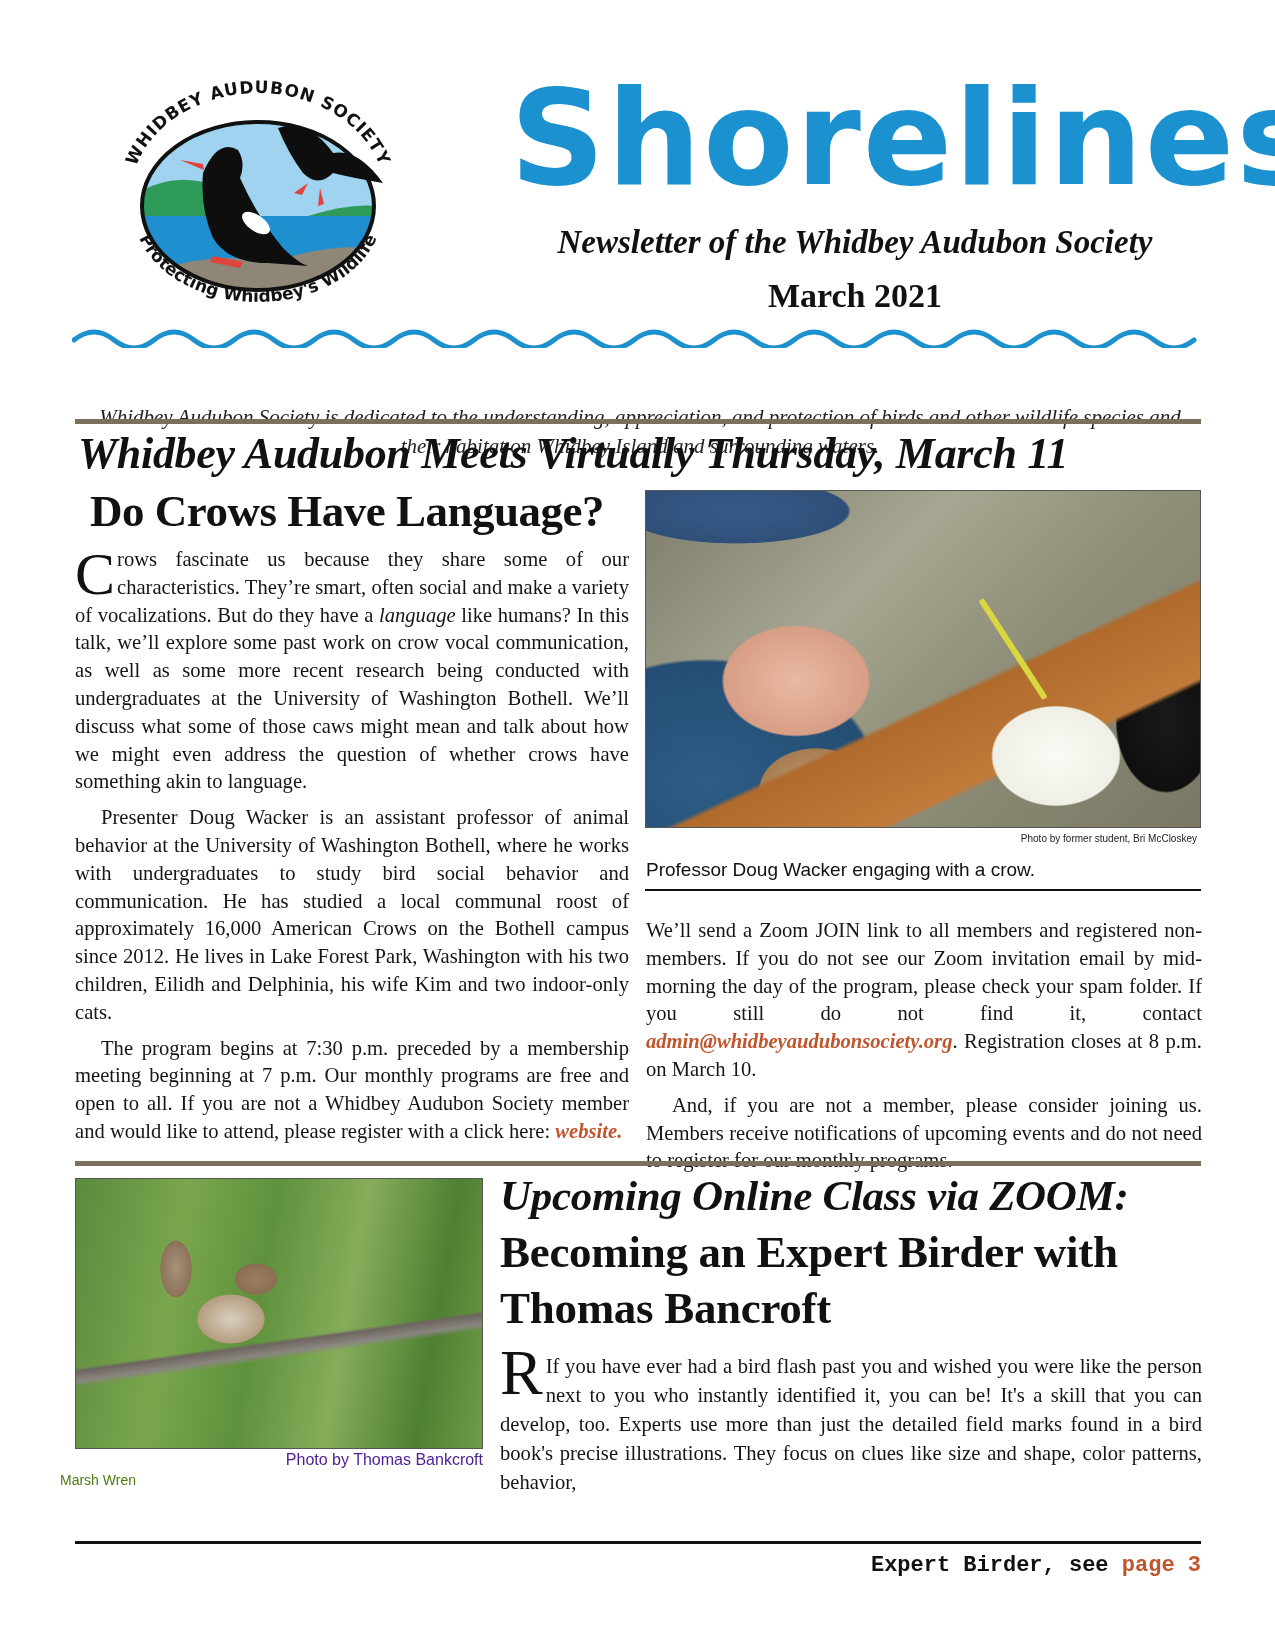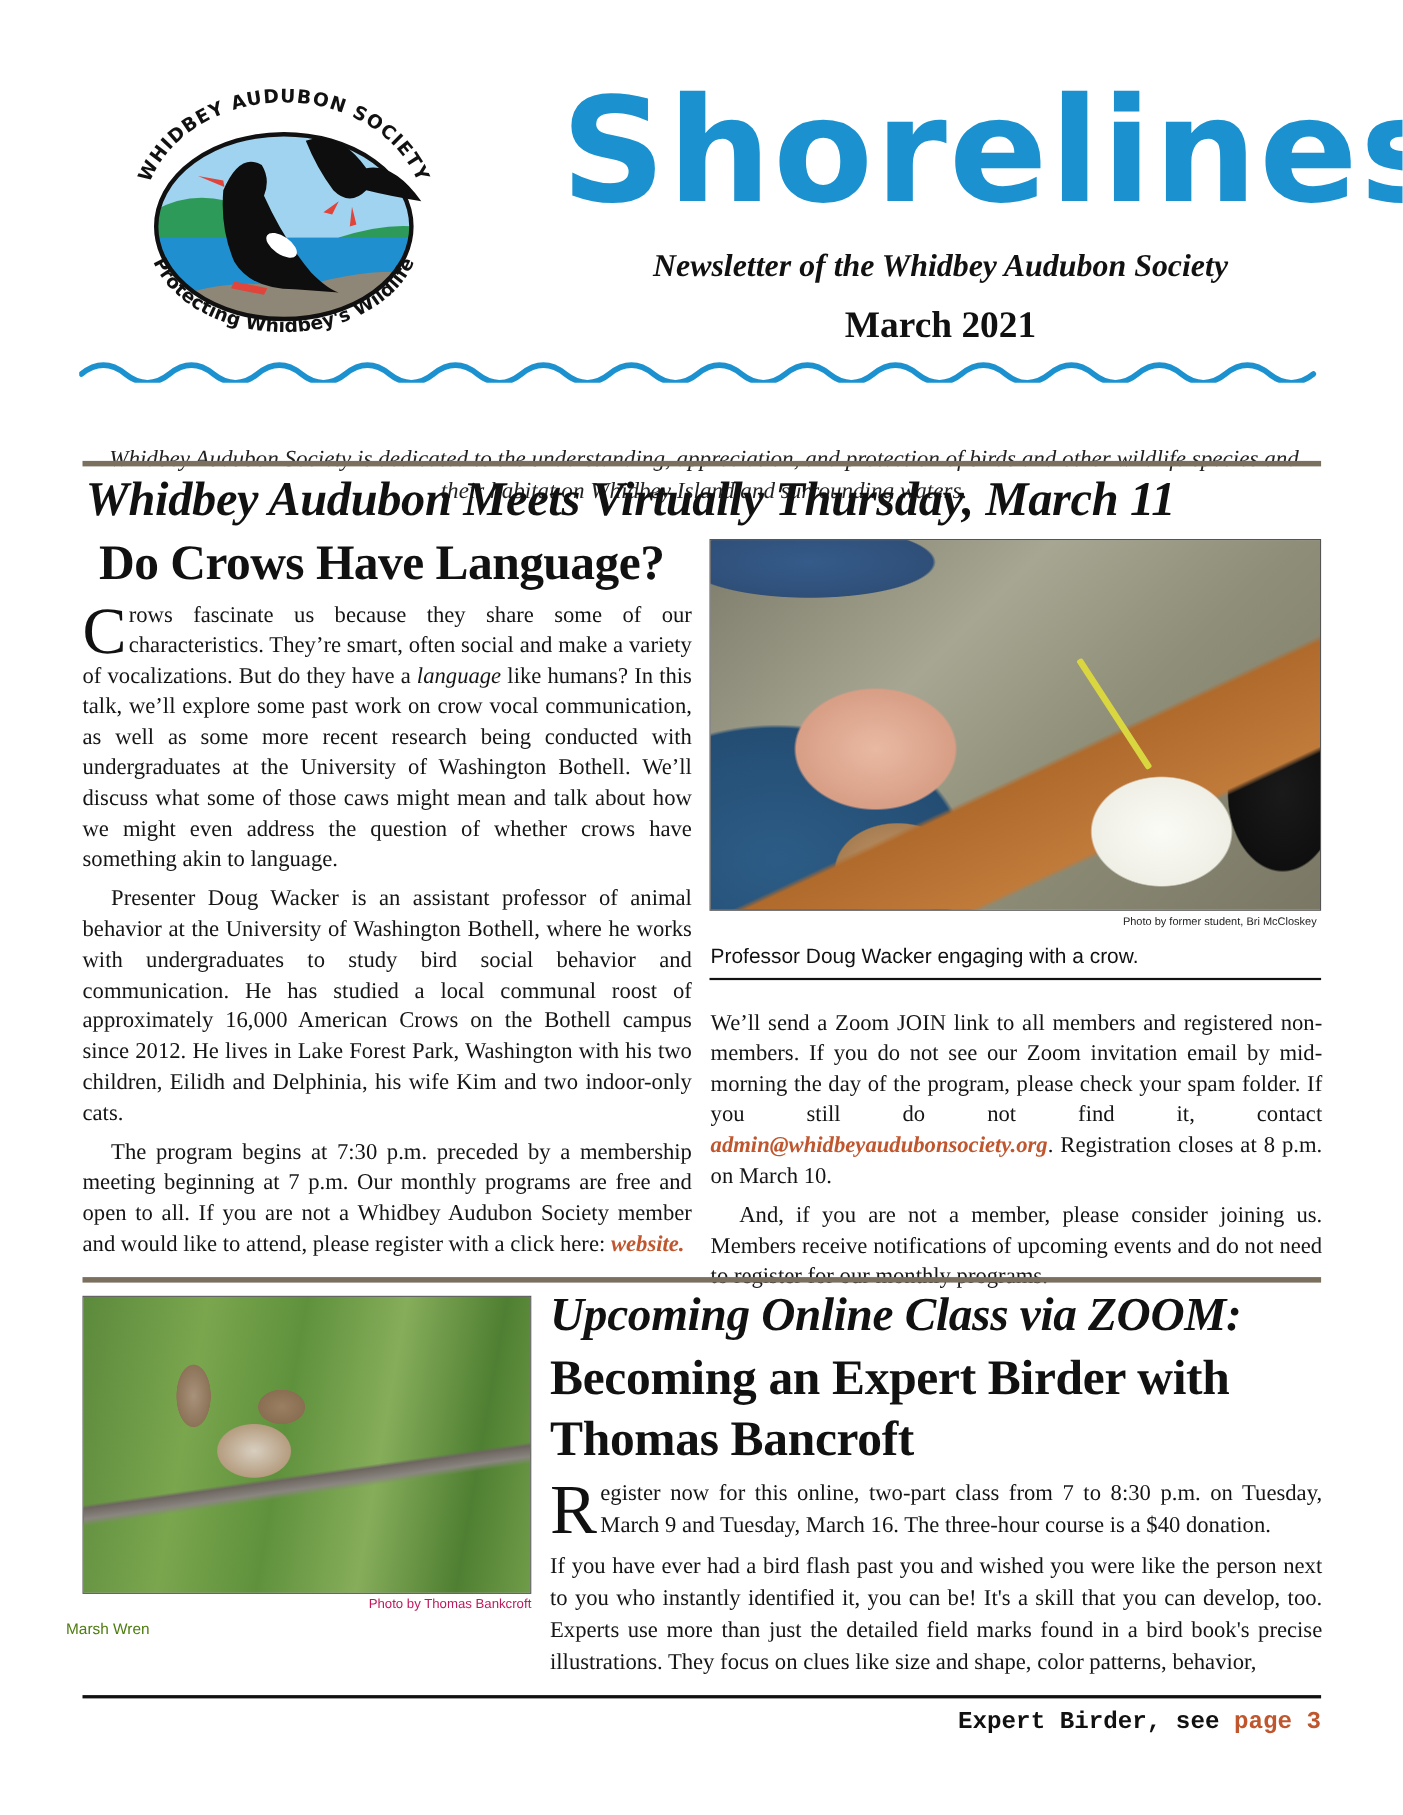--- a/index.html
+++ b/index.html
@@ -9,21 +9,21 @@
 
   
   #logo { left: 108px; top: 78px; width: 300px; height: 238px; }
   #masthead-title {
     left: 510px; top: 68px; width: 690px; text-align: center;
     font-family: "DejaVu Sans", "Liberation Sans", sans-serif; font-weight: bold;
     font-size: 132px; line-height: 140px; color: #1b92cf; letter-spacing: 2px;
   }
   #masthead-subtitle {
     left: 510px; top: 222px; width: 690px; text-align: center;
-    font-style: italic; font-weight: bold; font-size: 29px; line-height: 40px; color: #111;
+    font-style: italic; font-weight: bold; font-size: 33px; line-height: 40px; color: #111;
   }
   #masthead-date {
     left: 510px; top: 276px; width: 690px; text-align: center;
     font-weight: bold; font-size: 34px; line-height: 40px;
   }
   #wave { left: 72px; top: 322px; width: 1132px; height: 26px; }
   #mission {
     left: 80px; top: 355px; width: 1120px; text-align: center;
     font-style: italic; font-size: 21px; line-height: 29px; color: #222; margin-top: 48px;
   }
@@ -69,21 +69,21 @@
   
   #wren-photo {
     left: 75px; top: 1178px; width: 408px; height: 271px; border: 1px solid #555;
     background:
       radial-gradient(ellipse 55px 40px at 155px 140px, #d8cfc0 0%, #b59d80 60%, transparent 62%),
       radial-gradient(ellipse 22px 40px at 100px 90px, #a8927a 0%, #8c7358 70%, transparent 72%),
       radial-gradient(ellipse 30px 22px at 180px 100px, #9a7f62 0%, #8a6e52 70%, transparent 72%),
       linear-gradient(172deg, transparent 58%, #6d6560 59%, #8a8580 62%, transparent 64%),
       linear-gradient(100deg, #5c8a3c 0%, #7aa64e 25%, #5f913c 45%, #86ad5a 65%, #4f7f32 85%, #6f9c48 100%);
   }
-  #wren-credit { left: 75px; top: 1451px; width: 408px; text-align: right; font-family: "Liberation Sans", sans-serif; font-size: 12px; color: #be185d; }
+  #wren-credit { left: 75px; top: 1451px; width: 408px; text-align: right; font-family: "Liberation Sans", sans-serif; font-size: 16px; color: #4c1d95; }
   #wren-caption { left: 60px; top: 1472px; font-family: "Liberation Sans", sans-serif; font-size: 14px; color: #4d7c0f; }
 
   #class-kicker {
     left: 500px; top: 1168px; width: 710px;
     font-style: italic; font-weight: bold; font-size: 43px; line-height: 56px; letter-spacing: -0.3px;
   }
   #class-title {
     left: 500px; top: 1224px; width: 710px;
     font-weight: bold; font-size: 45px; line-height: 56px; letter-spacing: -0.3px;
   }
@@ -178,21 +178,21 @@
 
 <div class="abs" id="wren-photo"></div>
 <div class="abs" id="wren-credit">Photo by Thomas Bankcroft</div>
 <div class="abs" id="wren-caption">Marsh Wren</div>
 
 <div class="abs" id="class-kicker">Upcoming Online Class via ZOOM:</div>
 <div class="abs" id="class-title">Becoming an Expert Birder with Thomas Bancroft</div>
 
 <div class="abs body-text" id="class-body">
   <p>
-    <span class="dropcap">R</span><span>egister now for this online, two-part class from 7 to 8:30 p.m. on Tuesday, March 9 and Tuesday, March 16. The three-hour course is a $40 donation.</span>
+    <span class="dropcap">R</span>
   </p>
   <p>If you have ever had a bird flash past you and wished you were like the person next to you who instantly identified it, you can be! It's a skill that you can develop, too. Experts use more than just the detailed field marks found in a bird book's precise illustrations. They focus on clues like size and shape, color patterns, behavior,</p>
 </div>
 
 <div class="abs" id="rule-bottom"></div>
 <div class="abs" id="continue-line">
   <span>Expert Birder, see </span><a id="continue-page">page 3</a>
 </div>
 
 </body></html>

